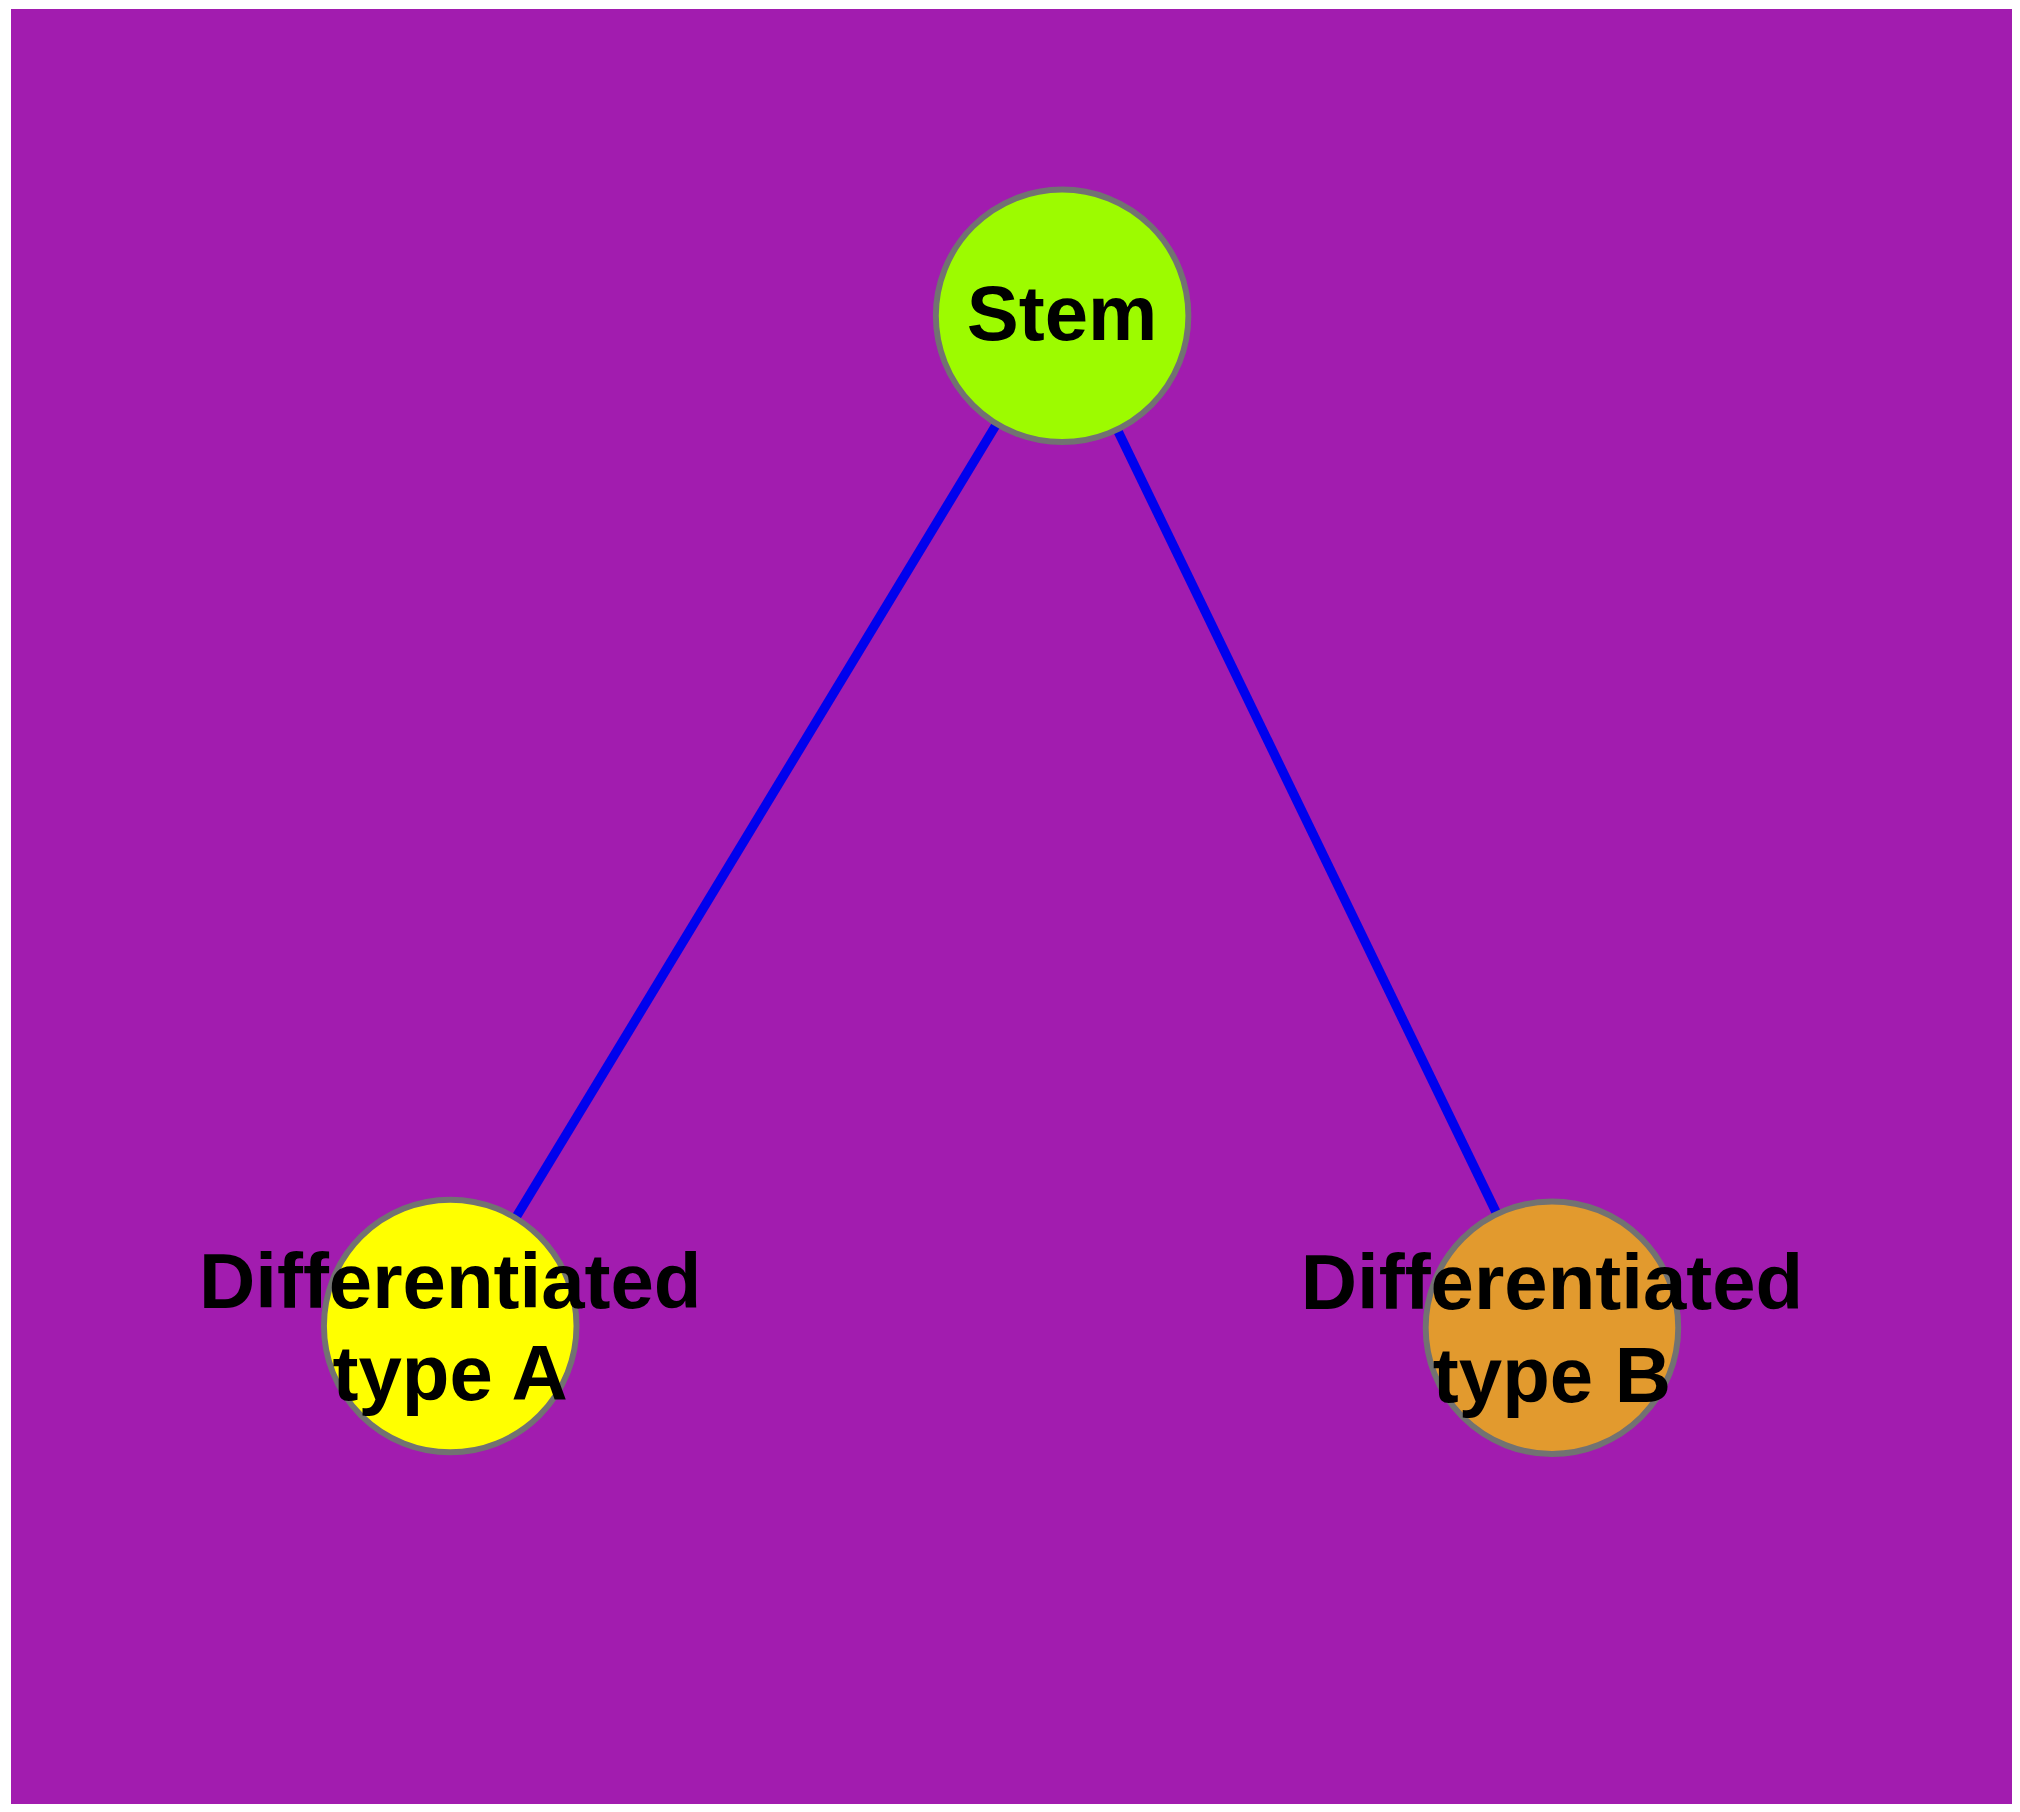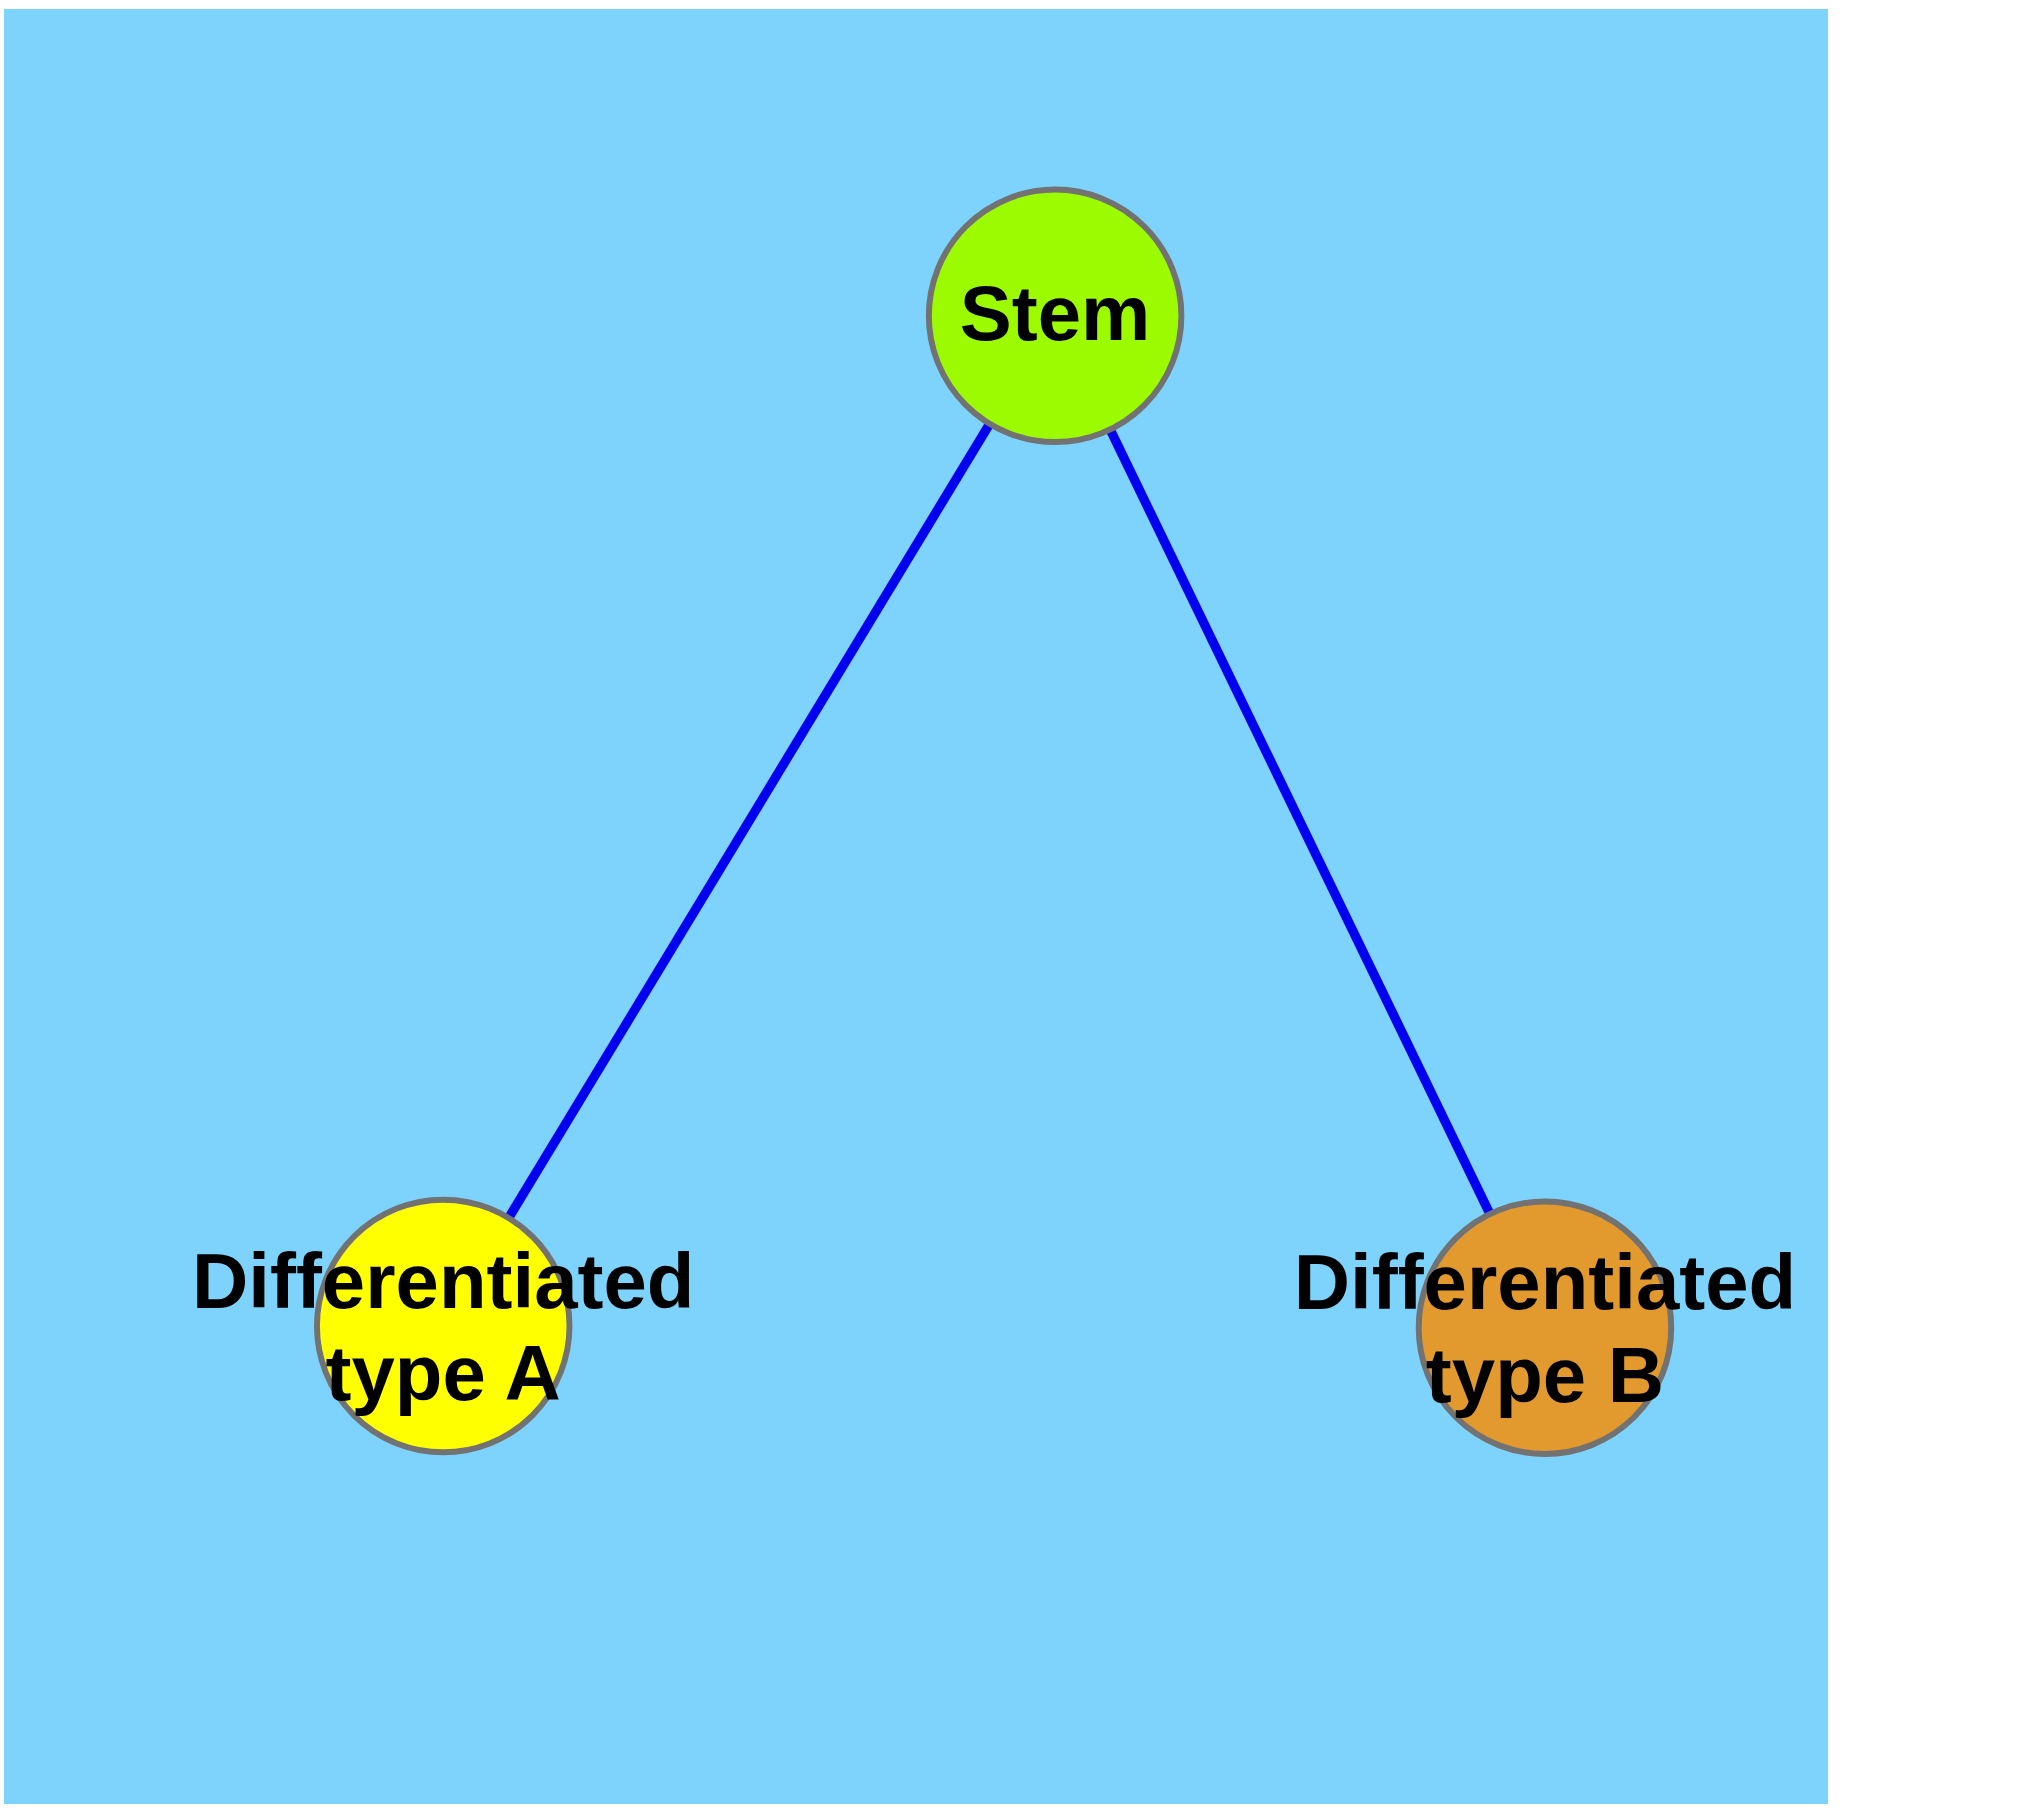--- a/index.html
+++ b/index.html
@@ -17,25 +17,25 @@
   #graph-canvas {
     position: absolute;
     left: 0;
     top: 0;
     width: 2021px;
     height: 1812px;
     background: #ffffff;
   }
   #graph-plot {
     position: absolute;
-    left: 4px;
+    left: 11px;
     top: 8.5px;
-    width: 1824px;
+    width: 2001px;
     height: 1795px;
-    background: #7dd3fc;
+    background: #a21caf;
   }
   #graph-svg {
     position: absolute;
     left: 0;
     top: 0;
     width: 2009px;
     height: 1795px;
     display: block;
   }
   .edge-line {

